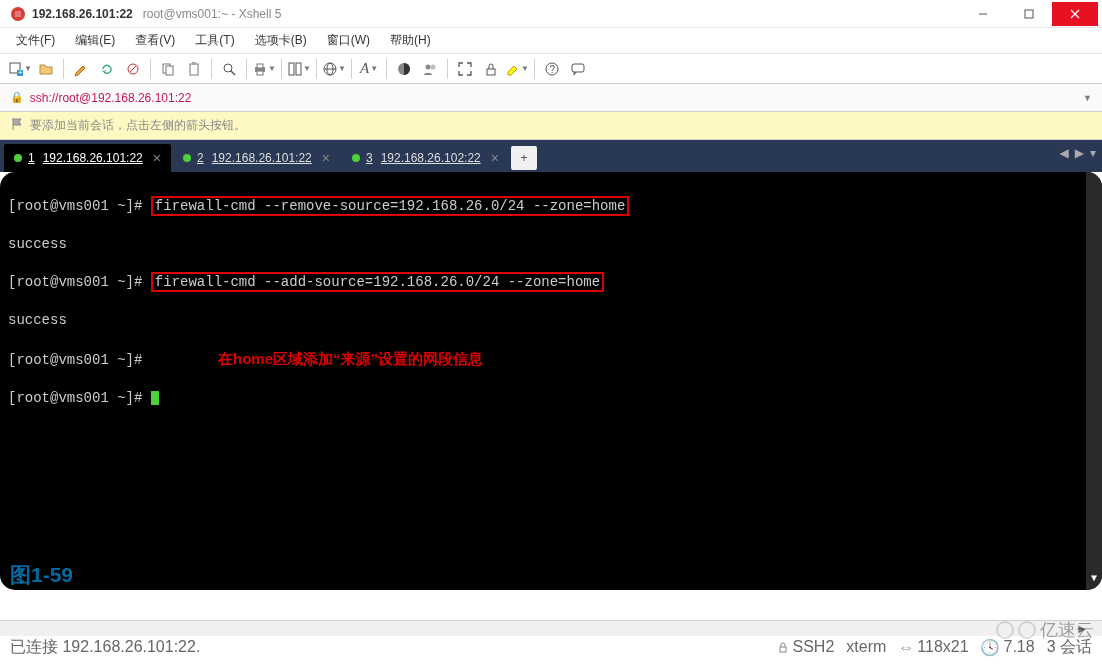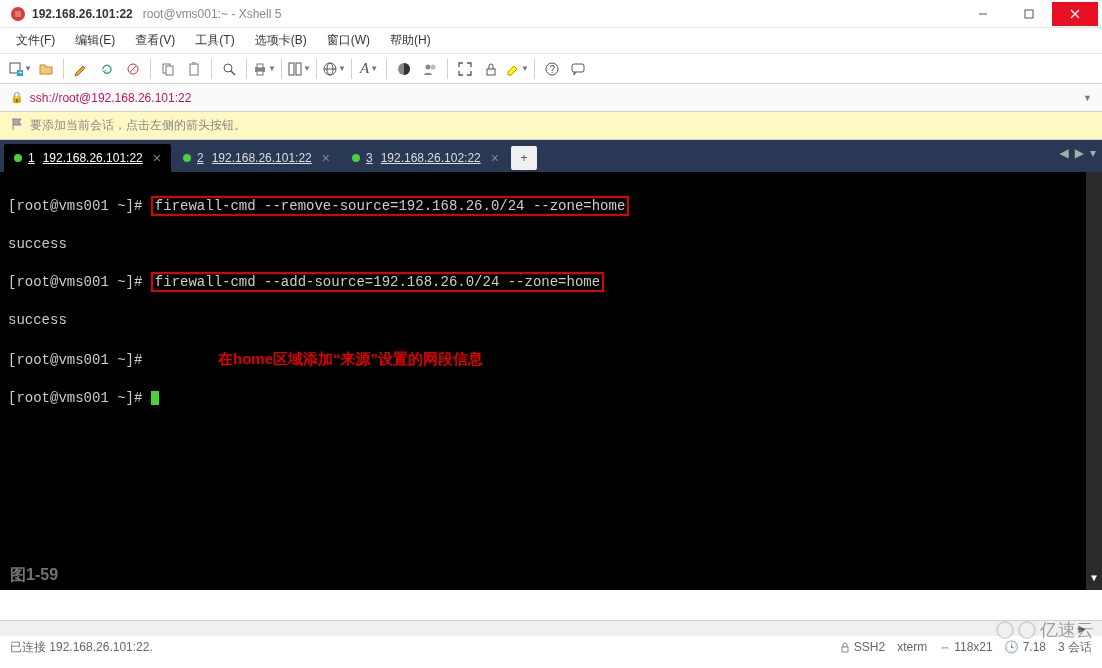--- a/index.html
+++ b/index.html
@@ -26,32 +26,32 @@
 .tabbar { height: 32px; background: #293955; display: flex; align-items: flex-end; padding: 0 4px; gap: 2px; position: relative; }
 .tab { height: 28px; padding: 0 10px; display: flex; align-items: center; gap: 6px; cursor: pointer; color: #ccc; position: relative; border-radius: 2px 2px 0 0;}
 .tab.active { background: #000; color: #fff; }
 .tab.inactive { background: transparent; color: #ddd; }
 .tab-dot { width: 8px; height: 8px; border-radius: 50%; background: #4cd137; }
 .tab-label { text-decoration: underline; }
 .tab-num { text-decoration: underline; margin-right:2px;}
 .tab-close { color: #888; font-size: 14px; margin-left: 4px; cursor: pointer; }
 .tab-add { width: 26px; height: 24px; background: #f0f0f0; display: flex; align-items: center; justify-content: center; cursor: pointer; color:#555; margin-bottom:2px; border-radius:2px;}
 .tab-nav { position: absolute; right: 6px; top: 6px; display: flex; gap: 6px; color: #aaa; }
-.terminal { background: #000; color: #ccc; font-family: "Consolas","Courier New",monospace; font-size: 14px; padding: 6px 8px; height: 418px; position: relative; line-height: 19px; white-space: pre; overflow:hidden;}
+.terminal { background: #000; color: #ccc; font-family: "Consolas","Courier New",monospace; font-size: 14px; padding: 6px 8px; height: 418px; position: relative; line-height: 19px; white-space: pre; overflow:hidden;border-radius:15px;}
 .term-line { display: block; }
 .prompt { color: #ccc; }
 .cmd-highlight { border: 2px solid #d00; padding: 0 2px; color:#ccc;}
 .annotation { color: #d00; font-weight: bold; font-family:"Microsoft YaHei",sans-serif; font-size:15px;}
 .cursor { display: inline-block; width: 8px; height: 14px; background: #4cd137; vertical-align: middle; }
-.fig-label { position: absolute; bottom: 6px; left: 10px; color: #737373; font-weight: bold; font-family:"Microsoft YaHei",sans-serif; font-size:16px;margin-top:16px;}
+.fig-label { position: absolute; bottom: 6px; left: 10px; color: #0369a1; font-weight: bold; font-family:"Microsoft YaHei",sans-serif; font-size:21px;margin-top:16px;}
 .scroll-v { position:absolute; right:0; top:0; bottom:0; width:16px; background:#2a2a2a; display:flex; flex-direction:column; align-items:center; justify-content:flex-end;}
 .scroll-down { color:#fff; margin-bottom:2px; font-size:10px;}
 .bottombar { position:absolute; bottom:0; left:0; right:0; height:48px; background:#fff;}
 .scroll-h { height:16px; background:#f0f0f0; border-top:1px solid #d0d0d0; display:flex; align-items:center; justify-content:flex-end; padding-right:16px;}
-.statusbar { height:22px; display:flex; align-items:center; padding: 0 10px; gap: 12px; color:#666; font-size:12px;}
+.statusbar { height:22px; display:flex; align-items:center; padding: 0 10px; gap: 12px; color:#666; font-size:16px;}
 .status-item { display:flex; align-items:center; gap:3px;}
 .status-net { color:#666; }
 .watermark { position: absolute; right: 8px; bottom: 26px; opacity: 0.35; display:flex; align-items:center; gap:4px; font-size:18px; color:#000000;}
 .wm-circle{width:18px;height:18px;border:2px solid #999;border-radius:50%;}
 </style>
 </head>
 <body>
 
 <div class="titlebar">
   <span class="app-icon">

